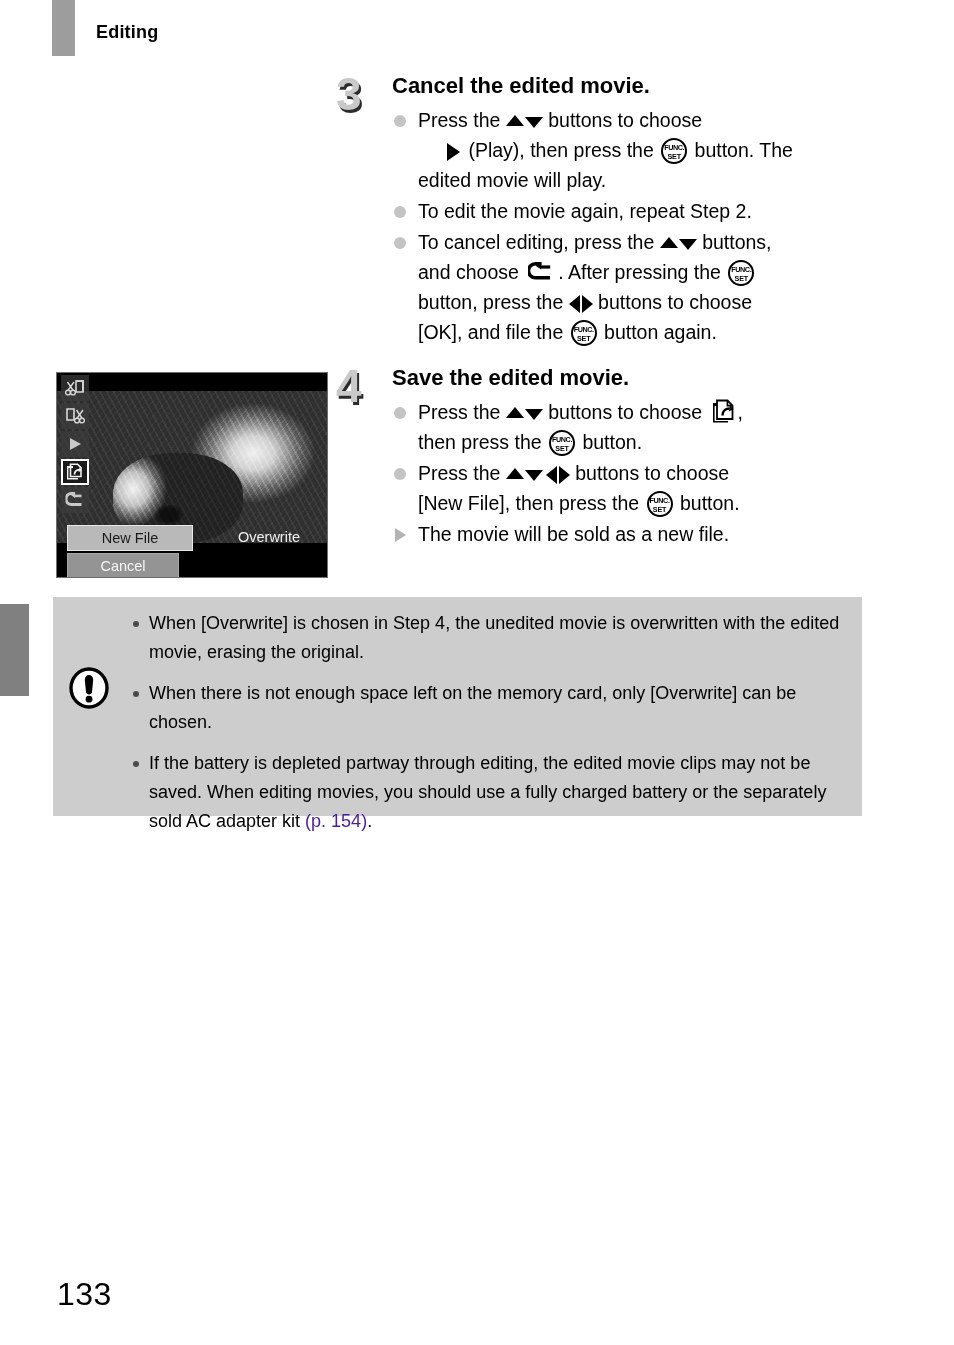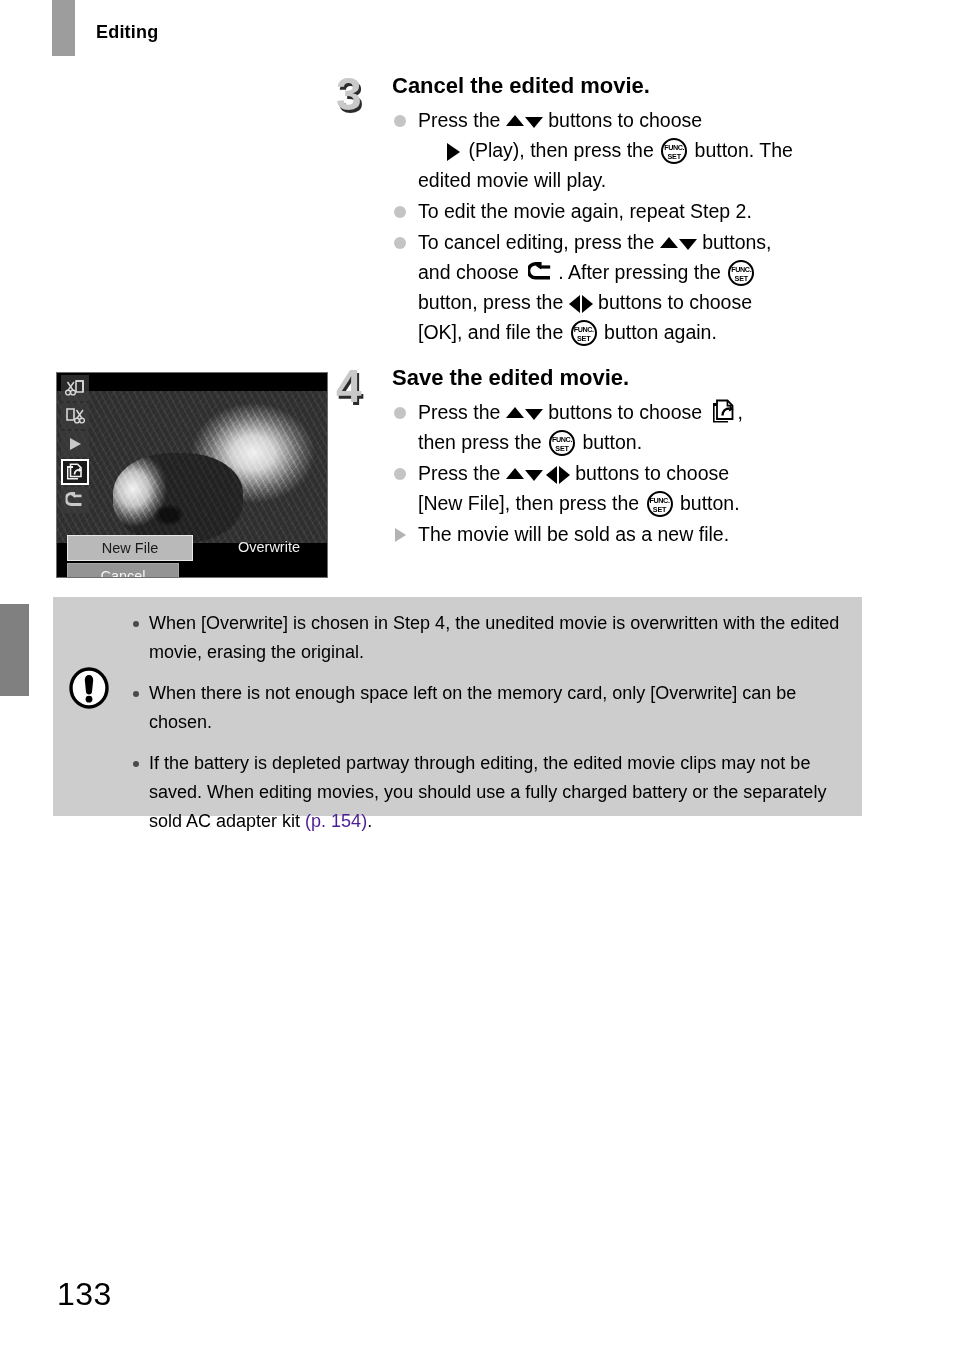--- a/index.html
+++ b/index.html
@@ -210,21 +210,21 @@
     box-sizing: border-box;
     position: relative;
   }
   .lcd-ic.sel {
     background: rgba(25,25,25,0.92);
     border: 2px solid #ffffff;
   }
   .lcd-ic svg { position: absolute; left: 50%; top: 50%; transform: translate(-50%,-50%); }
   .lcd-menu {
     position: absolute;
-    left: 0; top: 160px;
+    left: 0; top: 150px;
     width: 272px; height: 56px;
   }
   .lcd-btn {
     position: absolute;
     font-size: 14.5px;
     color: #f2f2f2;
     text-align: center;
     line-height: 24px;
     font-family: "Liberation Sans", sans-serif;
   }

